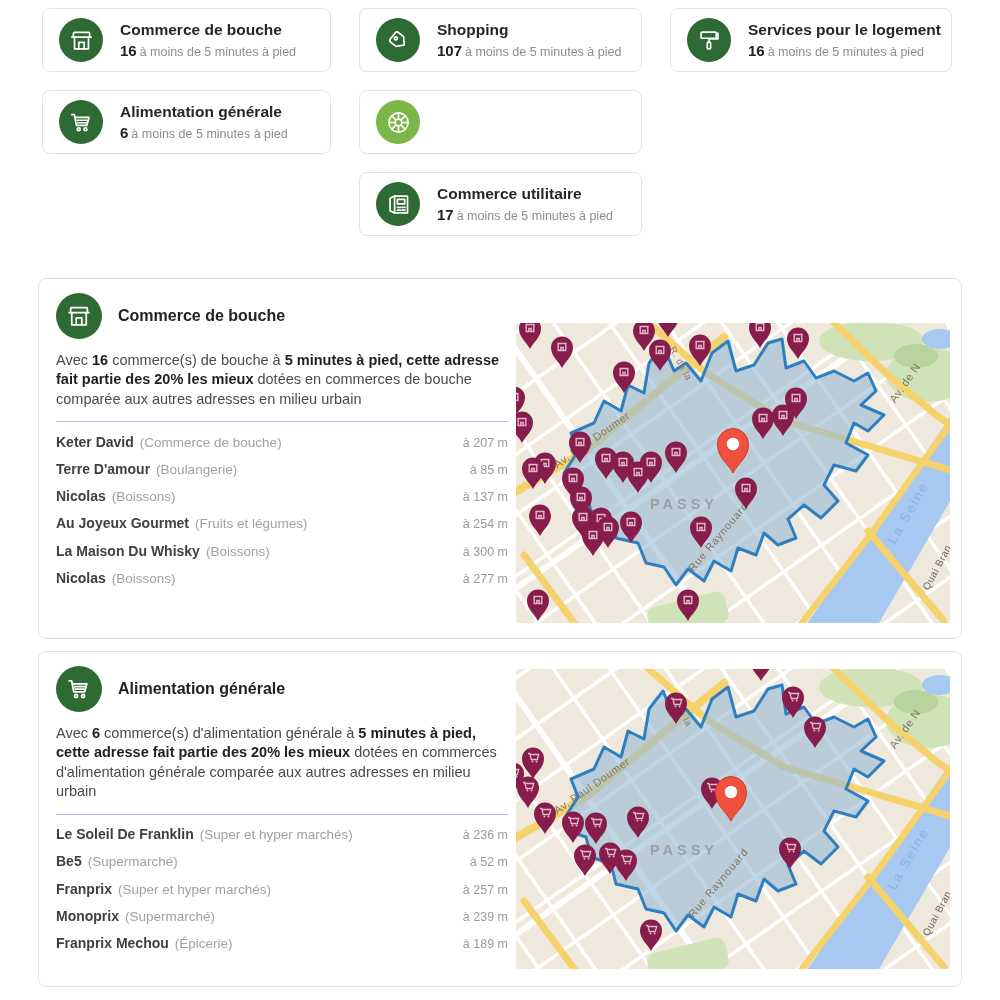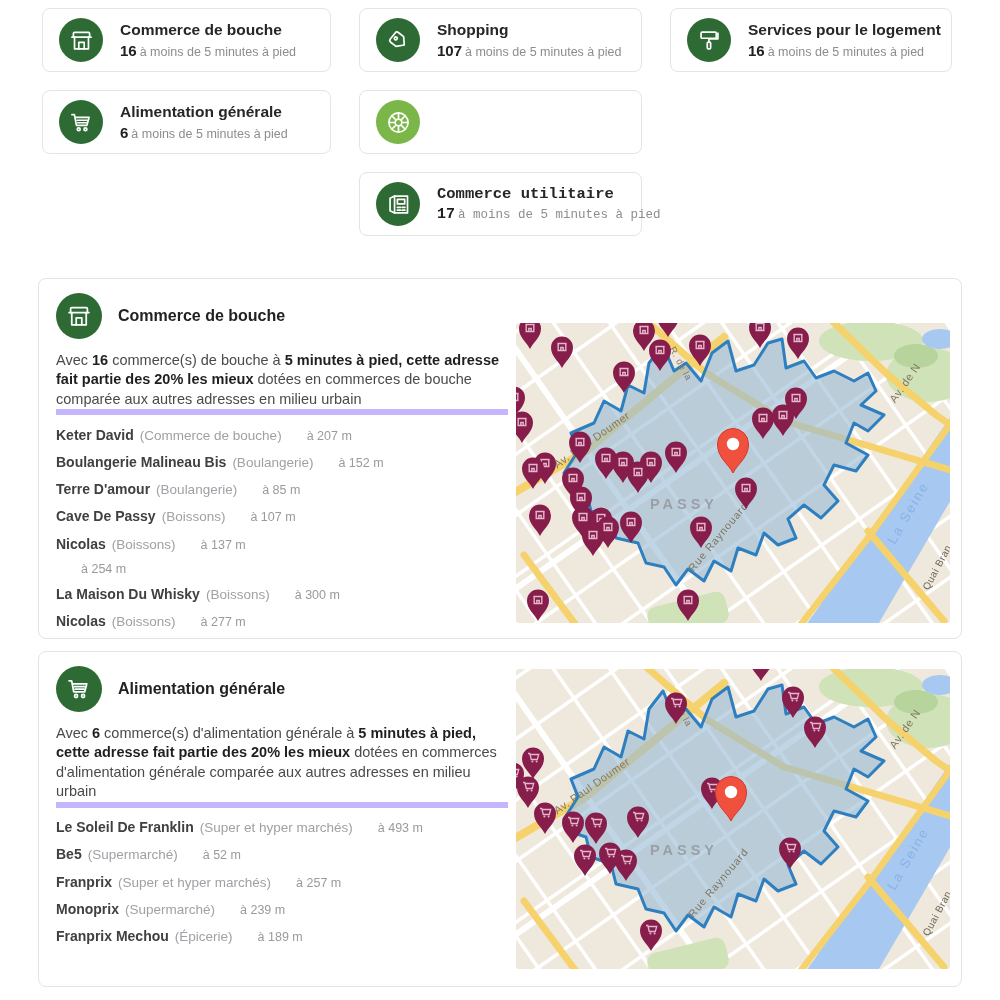--- a/index.html
+++ b/index.html
@@ -29,24 +29,24 @@
   }
   #section-0{top:278px;height:361px;}
   #section-1{top:651px;height:336px;}
   .sec-left{position:absolute;left:17px;top:12px;width:452px;}
   .sec-head{display:flex;align-items:center;gap:16px;margin:2px 0 12px;}
   .sec-icon{width:46px;height:46px;border-radius:50%;flex:0 0 46px;
     display:flex;align-items:center;justify-content:center;}
   .sec-icon svg{width:28px;height:28px;}
   .sec-title{font-size:16px;font-weight:700;color:#222;}
   .sec-desc{font-size:14.5px;line-height:1.34;color:#4a4a4a;
-    border-bottom:6px solid #c4b5fd;}
+    padding-bottom:12px;border-bottom:1px solid #c4b5fd;}
   .sec-desc strong{color:#1f1f1f;}
   .place-list{margin-top:6px;}
-  .place-row{display:flex;align-items:baseline;padding:4.6px 0;}
+  .place-row{display:flex;justify-content:space-between;align-items:baseline;padding:4.6px 0;}
   .place-name{font-size:14px;font-weight:700;color:#404040;}
   .place-cat{font-size:13.5px;font-weight:400;color:#a0a0a6;margin-left:6px;}
   .place-dist{font-size:12.5px;color:#9a9a9a;white-space:nowrap;margin-left:25px;}
   .map-wrap{position:absolute;right:11px;width:434px;height:300px;border-radius:3px;overflow:hidden;}
   #section-0 .map-wrap{top:44px;}
   #section-1 .map-wrap{top:17px;}
   .map-wrap svg{display:block;}
 </style>
 </head>
 <body>
@@ -109,21 +109,21 @@
     </div>
     <div class="sum-card">
       <span class="sum-icon" style="background: rgb(122, 182, 72);">
         <svg viewBox="0 0 24 24" fill="none" stroke="#ffffff" stroke-width="1.5" stroke-linecap="round" stroke-linejoin="round">
           <circle cx="12" cy="12" r="8.5"></circle>
           <circle cx="12" cy="12" r="3"></circle>
           <path d="M12 3.5 V8 M12 16 v4.5 M3.5 12 H8 M16 12 h4.5 M6 6 l3 3 M15 15 l3 3 M6 18 l3 -3 M15 9 l3 -3"></path>
         </svg>
       </span>
     </div>
-    <div class="sum-card" style="grid-column: 2; font-family: Liberation Mono, monospace;">
+    <div class="sum-card" style="grid-column: 2;">
       <span class="sum-icon" style="background: rgb(46, 107, 52);">
         <svg viewBox="0 0 24 24" fill="none" stroke="#ffffff" stroke-width="1.5" stroke-linecap="round" stroke-linejoin="round">
           <path d="M8.5 4.5 H20 V19.5 H8.5 Z"></path>
           <path d="M8.5 19.5 L4.5 17.5 V6.5 L8.5 4.5"></path>
           <rect x="11" y="7.5" width="6.5" height="4"></rect>
           <path d="M11 14.5 h2.8 M11 17 h2.8 M15.3 14.5 h2.4 M15.3 17 h2.4"></path>
         </svg>
       </span>
       <div>
         <div class="sum-title">Commerce utilitaire</div>
@@ -145,36 +145,29 @@
         </span>
       <span class="sec-title">Commerce de bouche</span>
     </div>
     <div class="sec-desc" id="desc-0"><span>Avec </span><strong>16</strong><span> commerce(s) de bouche à </span><strong>5 minutes à pied, cette adresse fait partie des 20% les mieux</strong><span> dotées en commerces de bouche comparée aux autres adresses en milieu urbain</span></div>
     <div class="place-list" id="list-0">
         <div class="place-row">
           <span><span class="place-name">Keter David</span><span class="place-cat">(Commerce de bouche)</span></span>
           <span class="place-dist">à 207 m</span>
         </div>
         <div class="place-row">
-          <span><span class="place-name">Boulangerie Malineau Bis</span><span class="place-cat">(Boulangerie)</span></span>
-          <span class="place-dist">à 152 m</span>
-        </div>
-        <div class="place-row">
           <span><span class="place-name">Terre D'amour</span><span class="place-cat">(Boulangerie)</span></span>
           <span class="place-dist">à 85 m</span>
         </div>
         <div class="place-row">
-          <span><span class="place-name">Cave De Passy</span><span class="place-cat">(Boissons)</span></span>
-          <span class="place-dist">à 107 m</span>
-        </div>
-        <div class="place-row">
           <span><span class="place-name">Nicolas</span><span class="place-cat">(Boissons)</span></span>
           <span class="place-dist">à 137 m</span>
         </div>
         <div class="place-row">
+          <span><span class="place-name">Au Joyeux Gourmet</span><span class="place-cat">(Fruits et légumes)</span></span>
           <span class="place-dist">à 254 m</span>
         </div>
         <div class="place-row">
           <span><span class="place-name">La Maison Du Whisky</span><span class="place-cat">(Boissons)</span></span>
           <span class="place-dist">à 300 m</span>
         </div>
         <div class="place-row">
           <span><span class="place-name">Nicolas</span><span class="place-cat">(Boissons)</span></span>
           <span class="place-dist">à 277 m</span>
         </div>
@@ -527,21 +520,21 @@
             <circle cx="9.5" cy="18" r="1.3"></circle>
             <circle cx="15.5" cy="18" r="1.3"></circle>
           </svg>
         </span>
       <span class="sec-title">Alimentation générale</span>
     </div>
     <div class="sec-desc" id="desc-1"><span>Avec </span><strong>6</strong><span> commerce(s) d'alimentation générale à </span><strong>5 minutes à pied, cette adresse fait partie des 20% les mieux</strong><span> dotées en commerces d'alimentation générale comparée aux autres adresses en milieu urbain</span></div>
     <div class="place-list" id="list-1">
         <div class="place-row">
           <span><span class="place-name">Le Soleil De Franklin</span><span class="place-cat">(Super et hyper marchés)</span></span>
-          <span class="place-dist">à 493 m</span>
+          <span class="place-dist">à 236 m</span>
         </div>
         <div class="place-row">
           <span><span class="place-name">Be5</span><span class="place-cat">(Supermarché)</span></span>
           <span class="place-dist">à 52 m</span>
         </div>
         <div class="place-row">
           <span><span class="place-name">Franprix</span><span class="place-cat">(Super et hyper marchés)</span></span>
           <span class="place-dist">à 257 m</span>
         </div>
         <div class="place-row">

